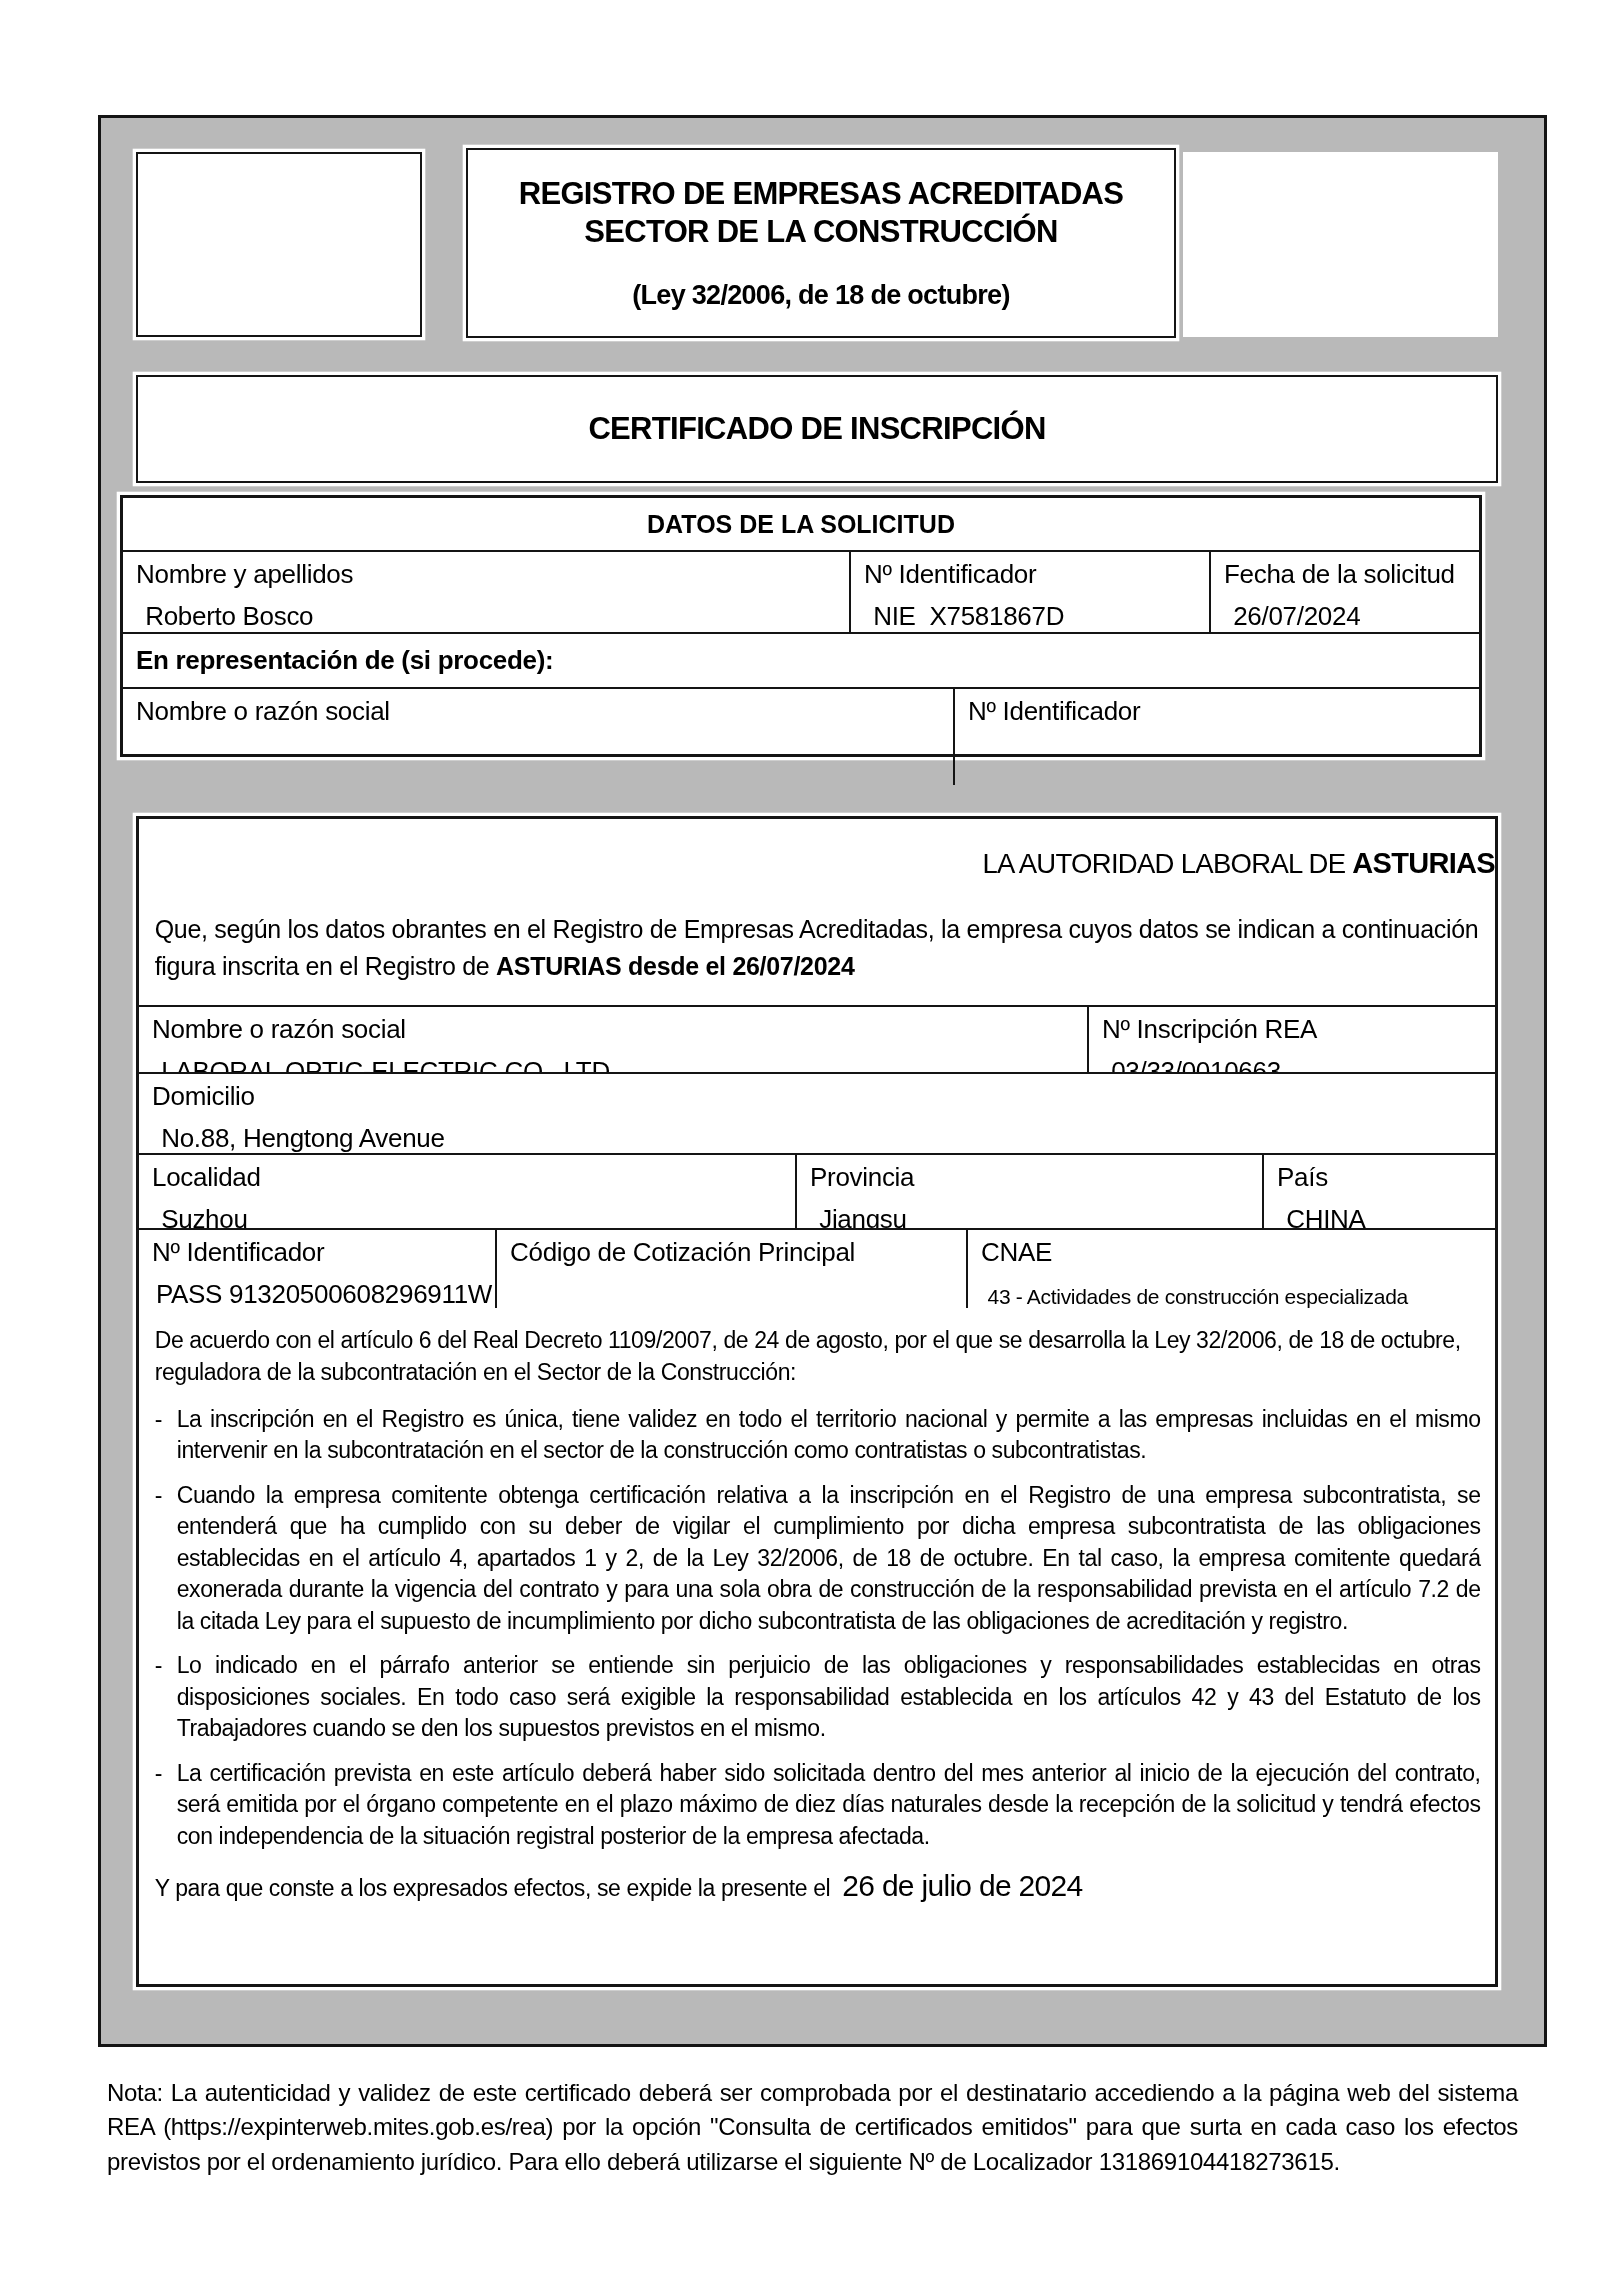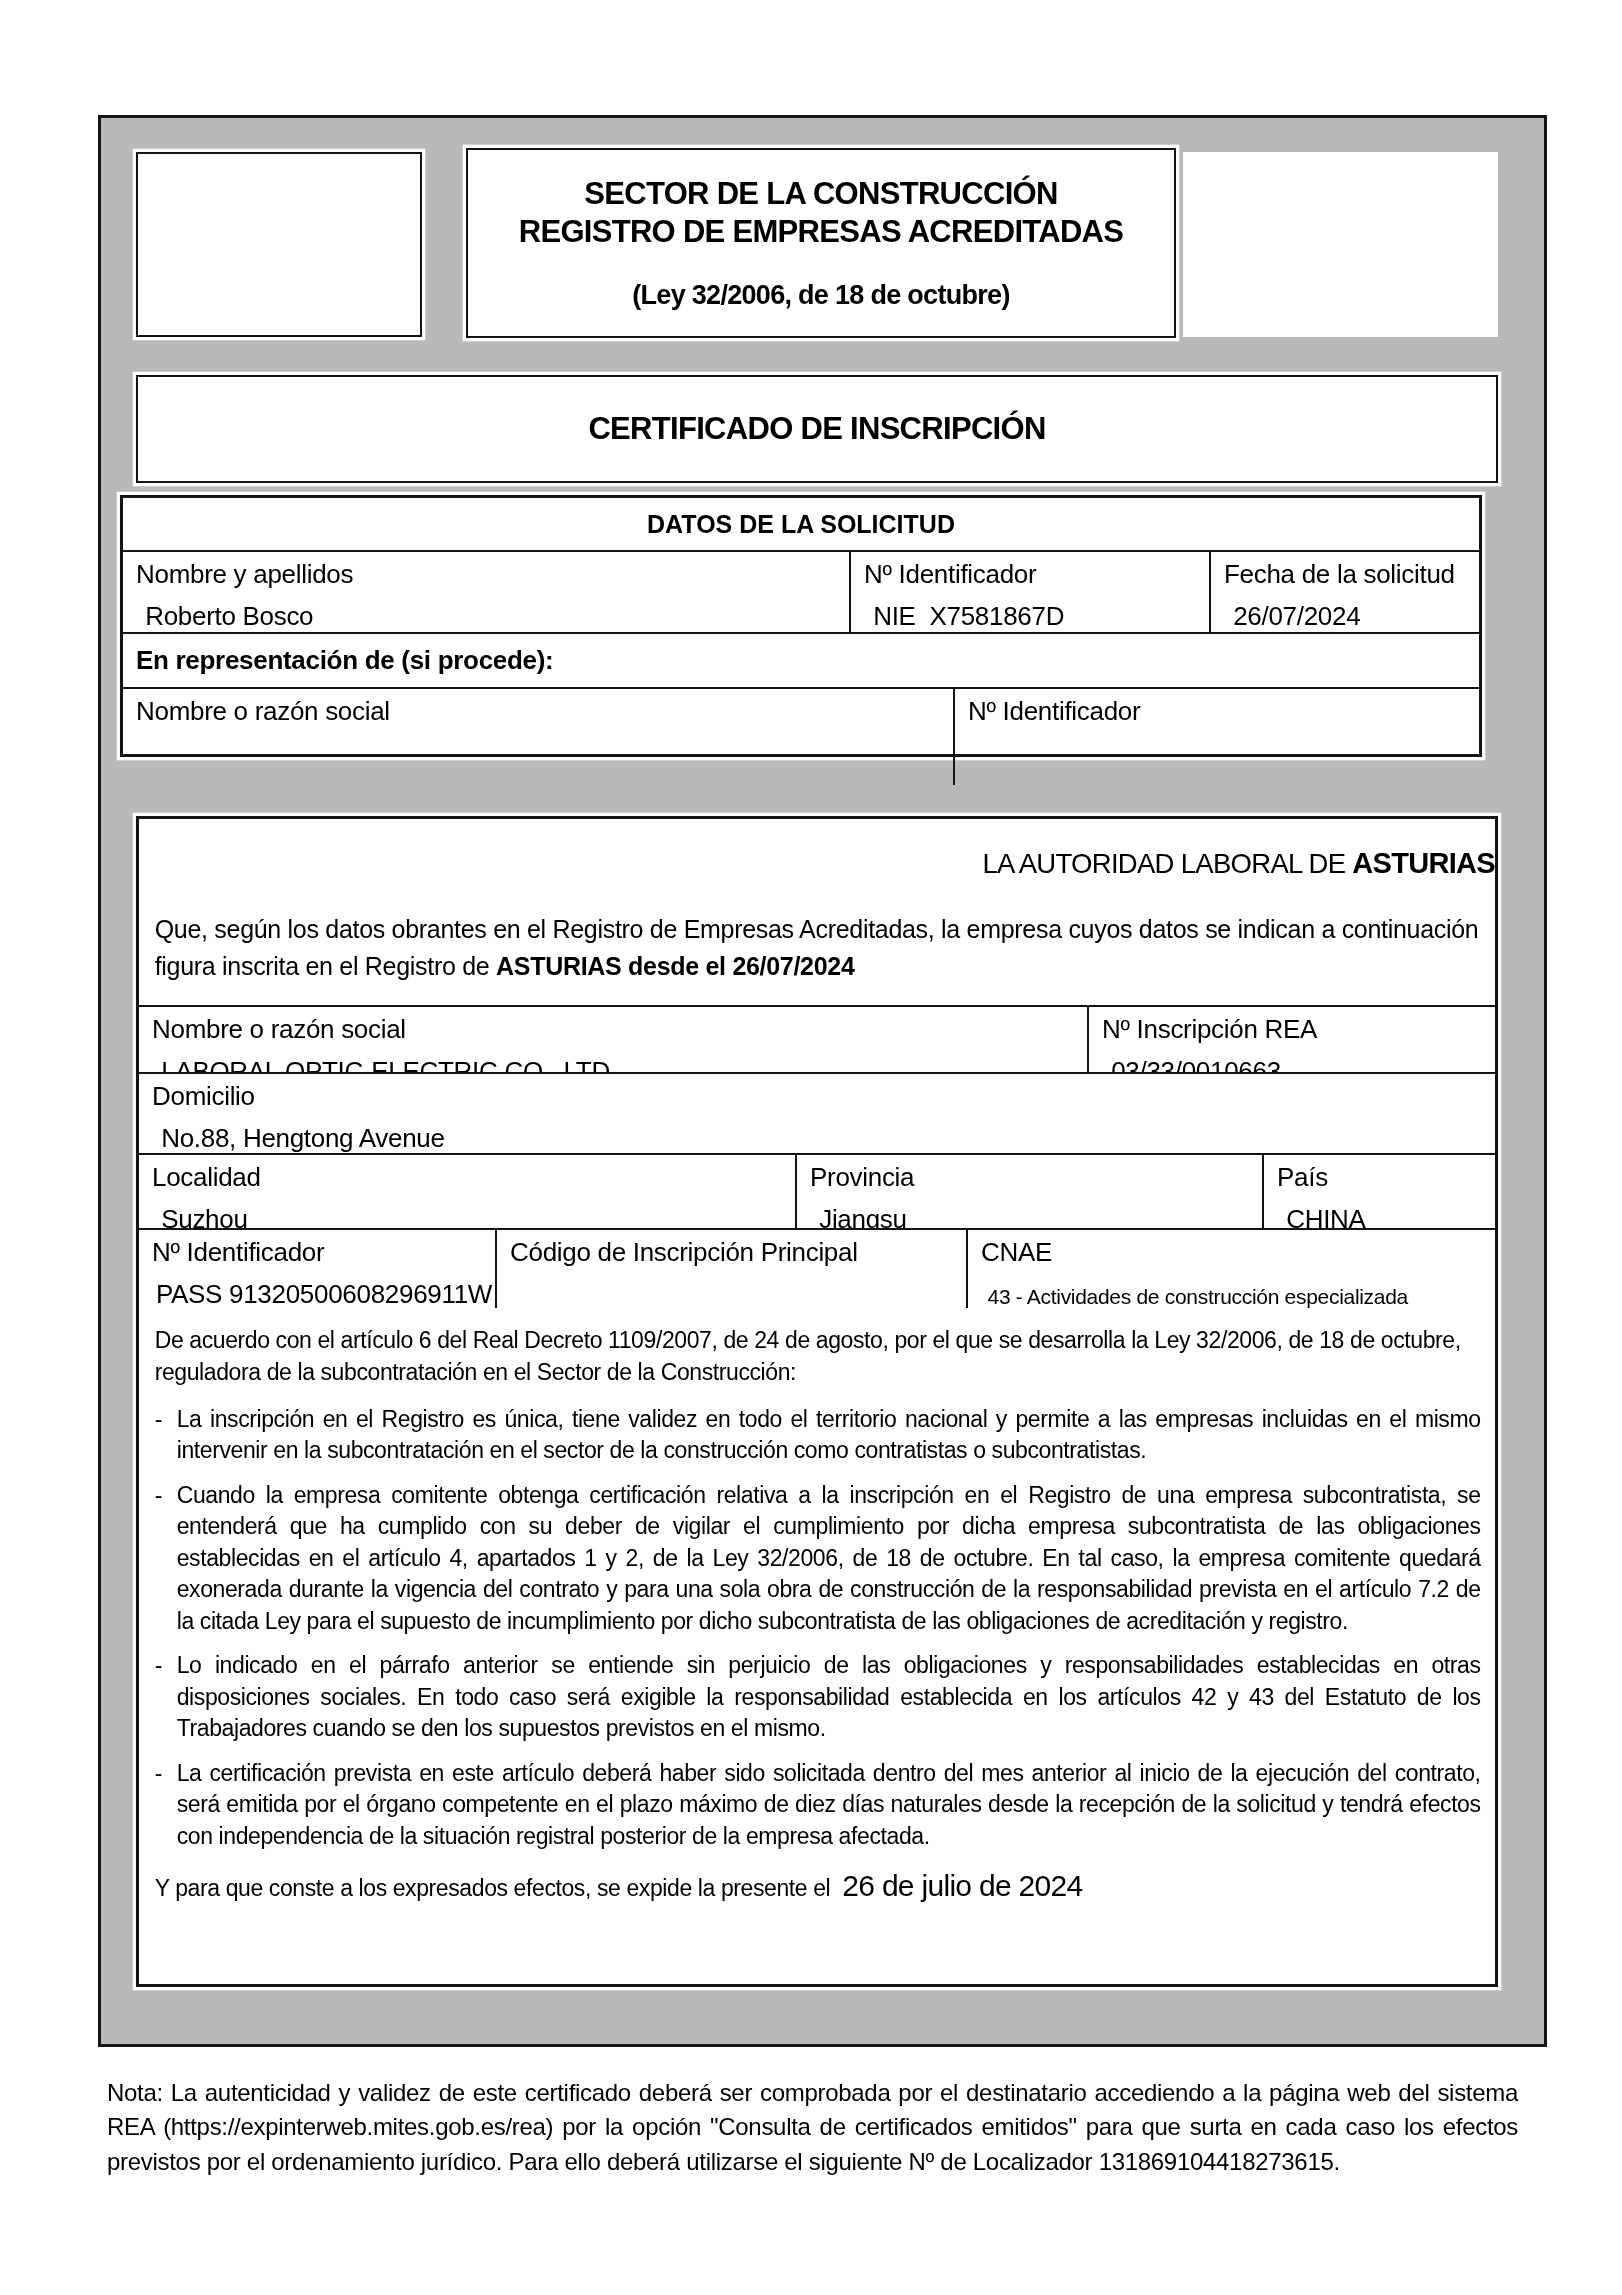--- a/index.html
+++ b/index.html
@@ -76,22 +76,22 @@
     font-size:24px; line-height:1.43; letter-spacing:-0.3px; text-align:justify; }
 </style>
 </head>
 <body>
 
 <div class="gray-panel"></div>
 
 <div class="wbox logo-left"></div>
 
 <div class="wbox title-box">
+  <div class="title-line">REGISTRO DE EMPRESAS ACREDITADAS</div>
   <div class="title-line">SECTOR DE LA CONSTRUCCIÓN</div>
-  <div class="title-line">REGISTRO DE EMPRESAS ACREDITADAS</div>
   <div class="title-law">(Ley 32/2006, de 18 de octubre)</div>
 </div>
 
 <div class="logo-right"></div>
 
 <div class="wbox cert-box">
   <div class="cert-heading">CERTIFICADO DE INSCRIPCIÓN</div>
 </div>
 
 <div class="wbox datos-box">
@@ -163,21 +163,21 @@
         <div class="f-label">País</div>
         <div class="f-value">CHINA</div>
       </div>
     </div>
     <div class="ct-row rowD">
       <div class="cell dd1">
         <div class="f-label">Nº Identificador</div>
         <div class="f-value id-value">PASS 91320500608296911W</div>
       </div>
       <div class="cell dd2">
-        <div class="f-label">Código de Inscripción Principal</div>
+        <div class="f-label">Código de Cotización Principal</div>
         <div class="f-value"></div>
       </div>
       <div class="cell dd3">
         <div class="f-label">CNAE</div>
         <div class="f-value-sm">43 - Actividades de construcción especializada</div>
       </div>
     </div>
   </div>
 
   <div class="legal">

